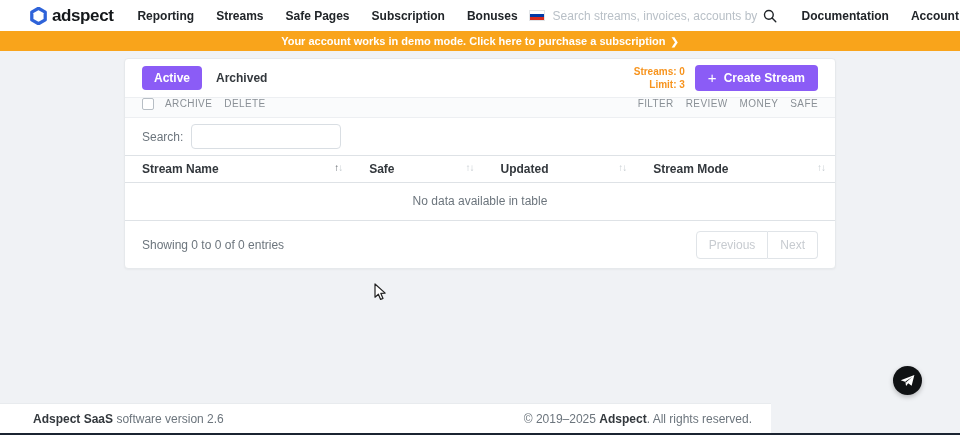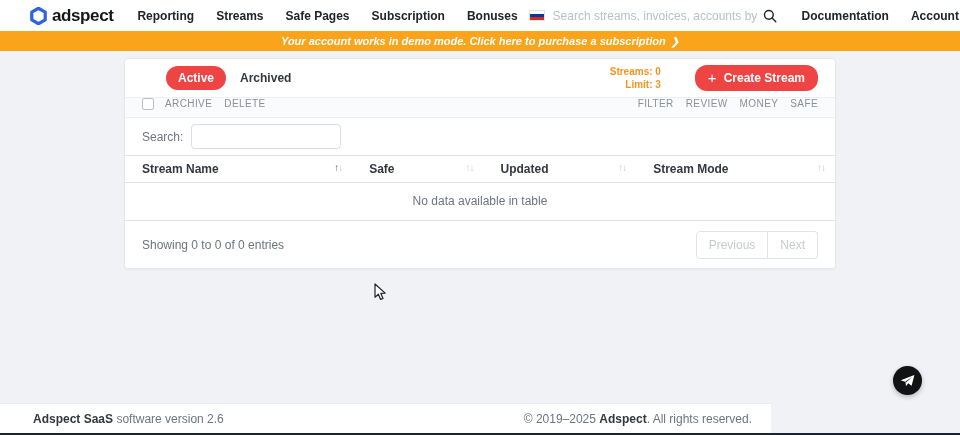--- a/index.html
+++ b/index.html
@@ -14,28 +14,28 @@
   .nav-right { margin-left:auto; display:flex; align-items:center; }
   .flag { width:16px; height:11px; border:1px solid #e2e5e8; display:flex; flex-direction:column; cursor:pointer; }
   .flag div { flex:1; }
   .flag .w { background:#fff; } .flag .b { background:#0039a6; } .flag .r { background:#d52b1e; }
   .nav-search { border:none; outline:none; background:transparent; width:206px; margin-left:8px; font-size:12px; color:#495057; font-family:"Liberation Sans",sans-serif; }
   .nav-search::placeholder { color:#b9c0c7; }
   .search-icon { margin:0 14px 0 4px; cursor:pointer; display:flex; }
 
   
   .banner { height:20px; background:#f9a41b; display:flex; align-items:center; justify-content:center; gap:5px; cursor:pointer; }
-  .banner span { color:#fff; font-size:11px; font-weight:700;font-style:italic; }
+  .banner span { color:#fff; font-size:11px; font-weight:700; }
   .banner .chev { font-size:10px; }
 
   
   .card { position:absolute; left:124px; top:58px; width:712px; background:#fff; border:1px solid #e6e9ec; border-radius:4px; box-shadow:0 1px 2px rgba(0,0,0,.04); }
 
   .card-header { display:flex; align-items:center; padding:8px 17px; height:38px; }
-  .btn-blue { background:#ef4444; color:#fff; font-size:12px; font-weight:700; border:none; border-radius:12px; cursor:pointer; font-family:"Liberation Sans",sans-serif;margin-left:24px; }
+  .btn-blue { background:#8b5cf6; color:#fff; font-size:12px; font-weight:700; border:none; border-radius:4px; cursor:pointer; font-family:"Liberation Sans",sans-serif; }
   .btn-active { padding:5px 12px; }
   .link-archived { font-size:12px; font-weight:700; color:#33383d; margin-left:14px; cursor:pointer; }
   .quota { margin-left:auto; text-align:right; font-size:10px; font-weight:700; color:#f7941e; line-height:1.3; margin-right:10px; }
   .btn-create { display:flex; align-items:center; gap:7px; padding:6px 13px; height:26px; }
   .btn-create .plus { font-size:15px; font-weight:400; line-height:1; margin-top:-1px; }
 
   .toolbar { display:flex; align-items:flex-start; height:21px; padding:0 17px; background:#fafbfc; border-top:1px solid #edeff2; border-bottom:1px solid #edeff2; }
   .checkbox { width:12px; height:12px; border:1px solid #b7bec5; border-radius:2px; background:#fff; margin-right:11px; cursor:pointer; flex:none; }
   .tb-action { font-size:10px; color:#8a9096; letter-spacing:.4px; margin-right:12px; cursor:pointer; }
   .toolbar-right { margin-left:auto; display:flex; }

